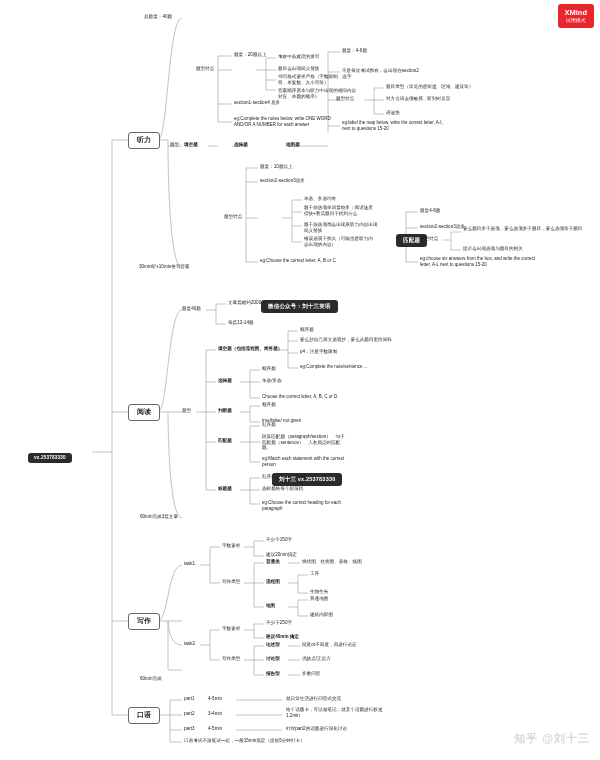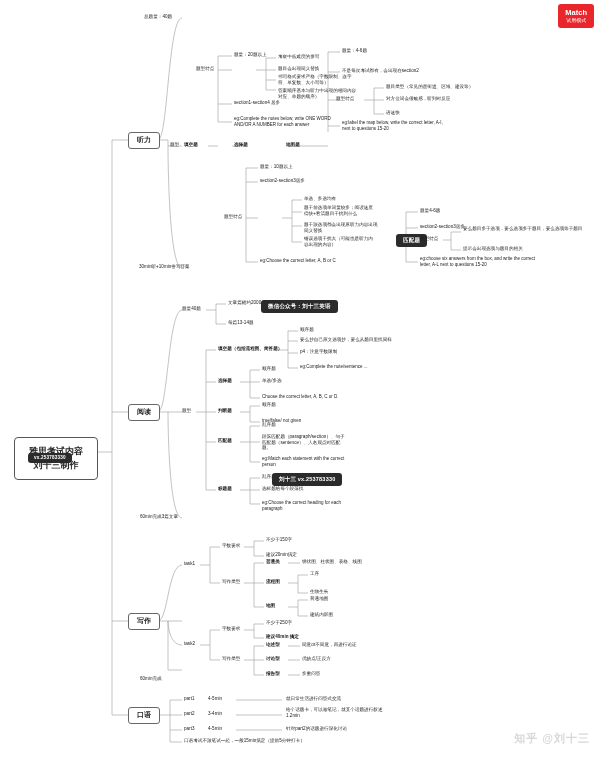--- a/index.html
+++ b/index.html
@@ -219,24 +219,20 @@
       <path d="M170,700 L182,700"></path>
       <path d="M170,715 L182,715"></path>
       <path d="M170,730 L182,730"></path>
       <path d="M170,742 L182,742"></path>
       <path d="M236,700 L282,700"></path>
       <path d="M236,715 L282,715"></path>
       <path d="M236,730 L282,730"></path>
     </g>
   </svg>
 
-  <div class="node root" style="left:14px;top:437px;width:64px;">
-    <div>雅思考试内容</div>
-    <div>刘十三制作</div>
-  </div>
   <div class="node pill small" style="left:28px;top:453px;">vx.253783330</div>
 
   <div class="node branch" style="left:128px;top:132px;">听力</div>
   <div class="node branch" style="left:128px;top:404px;">阅读</div>
   <div class="node branch" style="left:128px;top:613px;">写作</div>
   <div class="node branch" style="left:128px;top:707px;">口语</div>
 
   <div class="node t" style="left:144px;top:14px;">总题量：40题</div>
   <div class="node t" style="left:170px;top:142px;">题型</div>
   <div class="node t" style="left:139px;top:264px;">30min听+10min誊写答案</div>
@@ -350,18 +346,18 @@
   <div class="node t" style="left:184px;top:726px;">part3</div>
   <div class="node t" style="left:208px;top:726px;">4-5min</div>
   <div class="node t" style="left:286px;top:726px;">针对part2的话题进行深化讨论</div>
 
   <div class="node t" style="left:184px;top:738px;">口语考试不跟笔试一起，一般15min搞定（提前5分钟打卡）</div>
 
   <div class="node pill" style="left:261px;top:300px;">微信公众号：刘十三英语</div>
   <div class="node pill" style="left:272px;top:473px;">刘十三 vx.253783330</div>
 
   <div class="xmind">
-    <div class="x1">Match</div>
+    <div class="x1">XMind</div>
     <div class="x2">试用模式</div>
   </div>
   <div class="wm">知乎 @刘十三</div>
 
 </div>
 
 </body></html>

